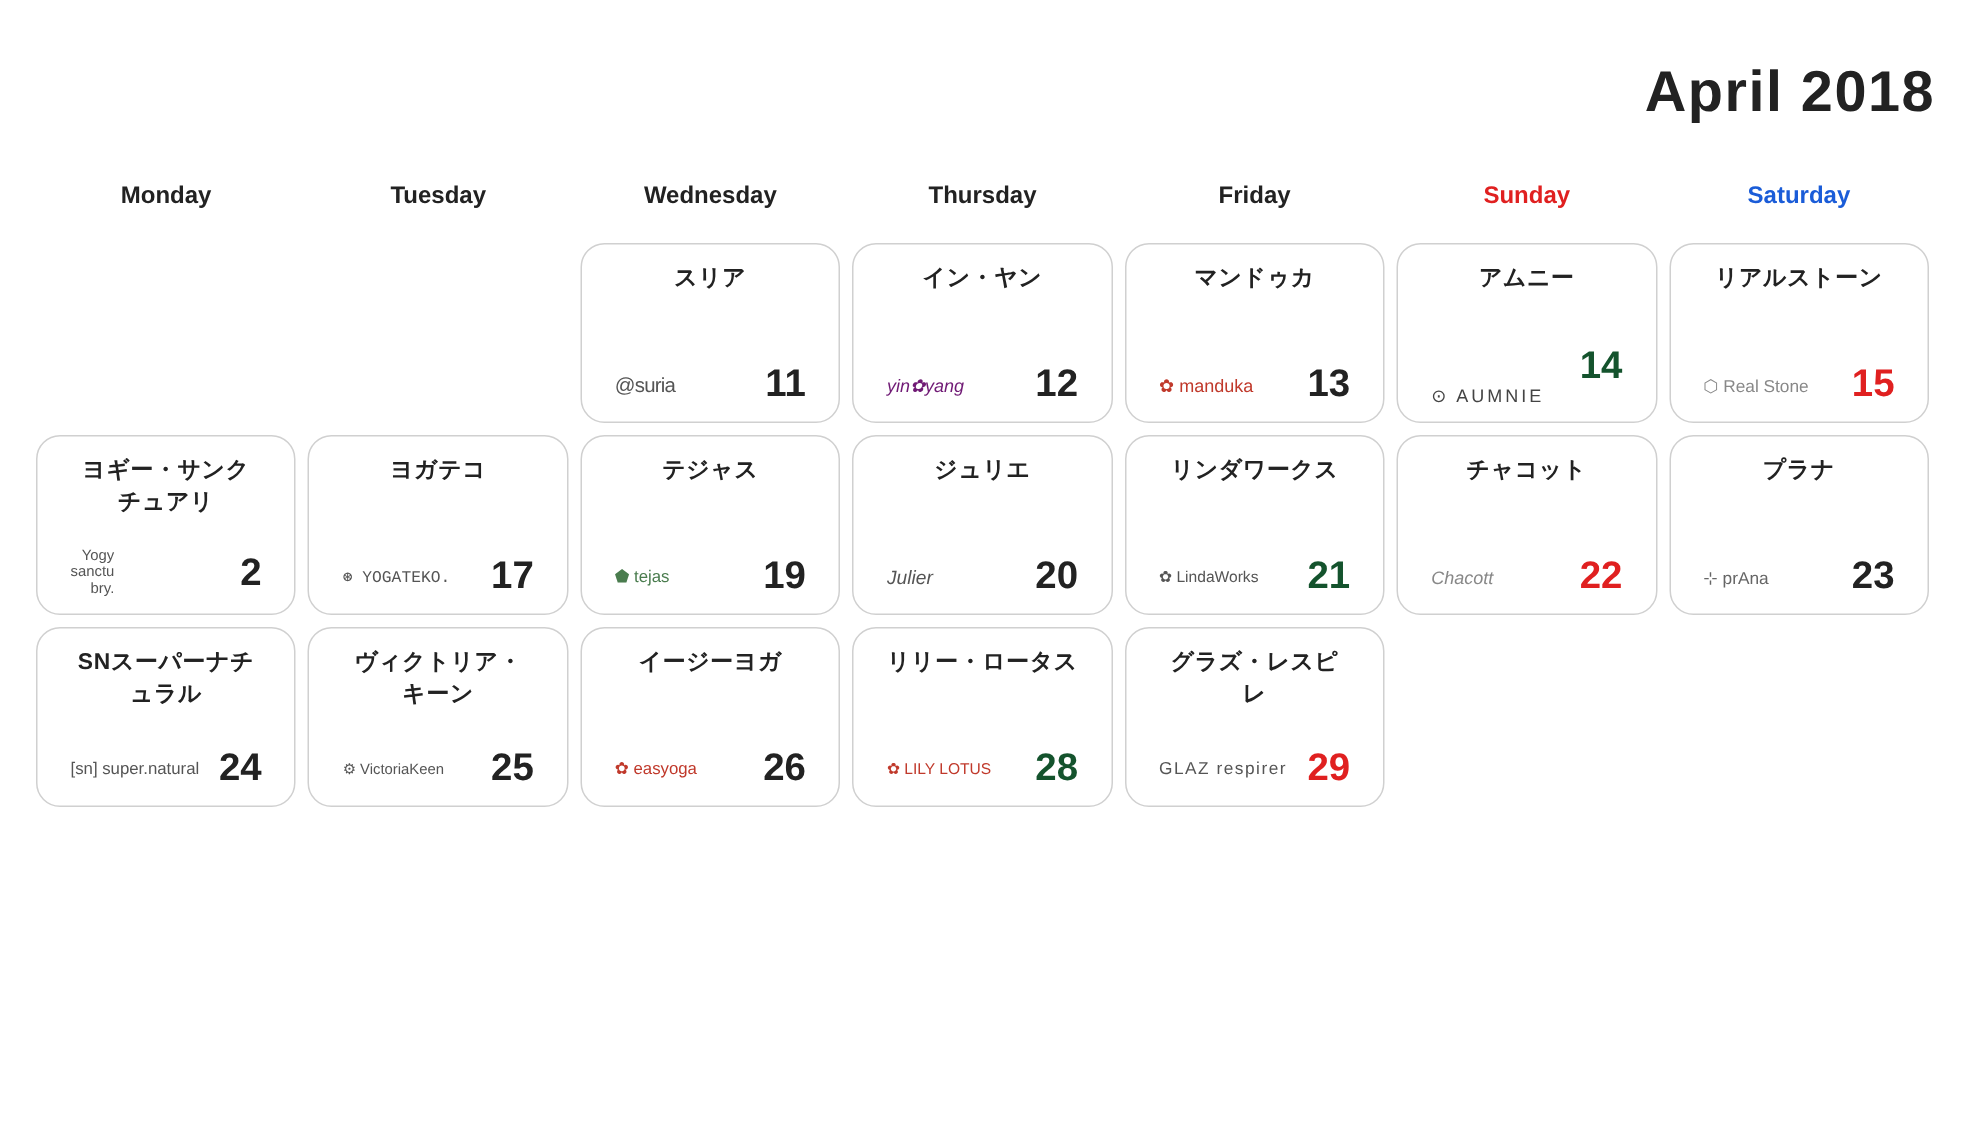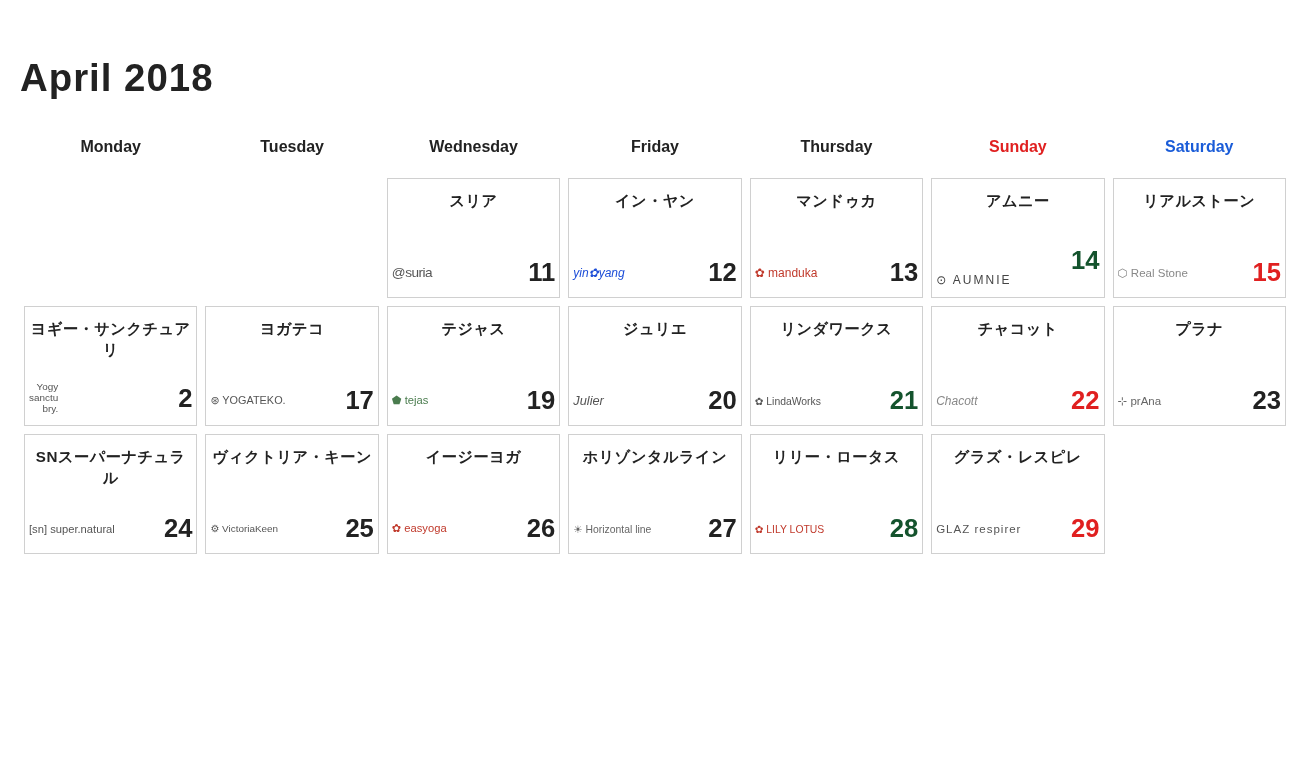--- a/index.html
+++ b/index.html
@@ -3,24 +3,24 @@
   <meta charset="utf-8">
   <style>
     * { box-sizing: border-box; margin: 0; padding: 0; }
     body {
       background: #fff;
       font-family: 'Helvetica Neue', Arial, sans-serif;
       color: #222;
       padding: 20px;
     }
     .calendar-title {
-      text-align: left;
+      text-align: right;
       font-size: 2.4em;
       font-weight: bold;
-      margin: 36px 0 30px;
+      margin: 20px 0 30px;
       letter-spacing: 1px;
     }
     .calendar-grid {
       display: grid;
       grid-template-columns: repeat(7, 1fr);
       gap: 0;
       width: 100%;
       max-width: 1270px;
       margin: 0 auto;
     }
@@ -29,23 +29,23 @@
       font-size: 1em;
       font-weight: 600;
       padding: 8px 0 18px;
       color: #222;
     }
     .day-header.saturday { color: #1a5cd8; }
     .day-header.sunday { color: #e02020; }
 
     .cell {
       border: 1px solid #d0d0d0;
-      border-radius: 0;
+      border-radius: 16px;
       margin: 4px;
-      padding: 12px 4px 10px;
+      padding: 12px 22px 10px;
       min-height: 120px;
       display: flex;
       flex-direction: column;
       align-items: flex-start;
       justify-content: space-between;
       background: #fff;
       position: relative;
     }
     .cell.empty {
       border: none;
@@ -76,26 +76,26 @@
       font-size: 1.6em;
       font-weight: bold;
       color: #222;
       margin-left: 6px;
     }
     .cell-date.saturday { color: #14532d; }
     .cell-date.sunday { color: #e02020; }
 
     
     .logo-suria { font-size: 0.85em; color: #555; letter-spacing: -0.5px; }
-    .logo-yinyang { font-size: 0.75em; color: #1d4ed8; font-style: italic; }
+    .logo-yinyang { font-size: 0.75em; color: #701a75; font-style: italic; }
     .logo-manduka { font-size: 0.75em; color: #c0392b; }
     .logo-aumnie { font-size: 0.75em; color: #444; letter-spacing: 2px; }
     .logo-realstone { font-size: 0.72em; color: #888; }
     .logo-yogasanctuary { font-size: 0.62em; color: #555; line-height: 1.1; text-align: center; }
-    .logo-yogateko { font-size: 0.68em; color: #555; }
+    .logo-yogateko { font-size: 0.68em; color: #555; font-family: Liberation Mono, monospace; }
     .logo-vedruss { font-size: 0.72em; color: #555; letter-spacing: 1px; }
     .logo-tejas { font-size: 0.7em; color: #4a7c4e; }
     .logo-julier { font-size: 0.8em; color: #555; font-style: italic; }
     .logo-lindaworks { font-size: 0.65em; color: #555; }
     .logo-chacott { font-size: 0.75em; color: #888; font-style: italic; }
     .logo-prana { font-size: 0.72em; color: #666; }
     .logo-sn { font-size: 0.7em; color: #555; }
     .logo-victoriakeen { font-size: 0.62em; color: #555; }
     .logo-easyoga { font-size: 0.7em; color: #c0392b; }
     .logo-horizontalline { font-size: 0.65em; color: #666; }
@@ -105,22 +105,22 @@
 </head>
 <body>
 
 <h1 class="calendar-title">April 2018</h1>
 
 <div class="calendar-grid">
 
 <div class="day-header ">Monday</div>
     <div class="day-header ">Tuesday</div>
     <div class="day-header ">Wednesday</div>
+    <div class="day-header ">Thursday</div>
     <div class="day-header ">Friday</div>
-    <div class="day-header ">Thursday</div>
     <div class="day-header sunday">Sunday</div>
     <div class="day-header saturday">Saturday</div>
     <div class="cell empty"></div>
     <div class="cell empty"></div>
     <div class="cell">
       <div class="cell-name">スリア</div>
       <div class="cell-bottom">
         <div class="cell-logo logo-suria" style="white-space: pre-line;">@suria</div>
         <span class="cell-date ">11</span>
       </div>
@@ -219,27 +219,20 @@
       </div>
     </div>
     <div class="cell">
       <div class="cell-name">イージーヨガ</div>
       <div class="cell-bottom">
         <div class="cell-logo logo-easyoga" style="white-space: pre-line;">✿ easyoga</div>
         <span class="cell-date ">26</span>
       </div>
     </div>
     <div class="cell">
-      <div class="cell-name">ホリゾンタルライン</div>
-      <div class="cell-bottom">
-        <div class="cell-logo logo-horizontalline" style="white-space: pre-line;">☀ Horizontal line</div>
-        <span class="cell-date ">27</span>
-      </div>
-    </div>
-    <div class="cell">
       <div class="cell-name">リリー・ロータス</div>
       <div class="cell-bottom">
         <div class="cell-logo logo-lilylotus" style="white-space: pre-line;">✿ LILY LOTUS</div>
         <span class="cell-date saturday">28</span>
       </div>
     </div>
     <div class="cell">
       <div class="cell-name">グラズ・レスピレ</div>
       <div class="cell-bottom">
         <div class="cell-logo logo-glaz" style="white-space: pre-line;">GLAZ respirer</div>

